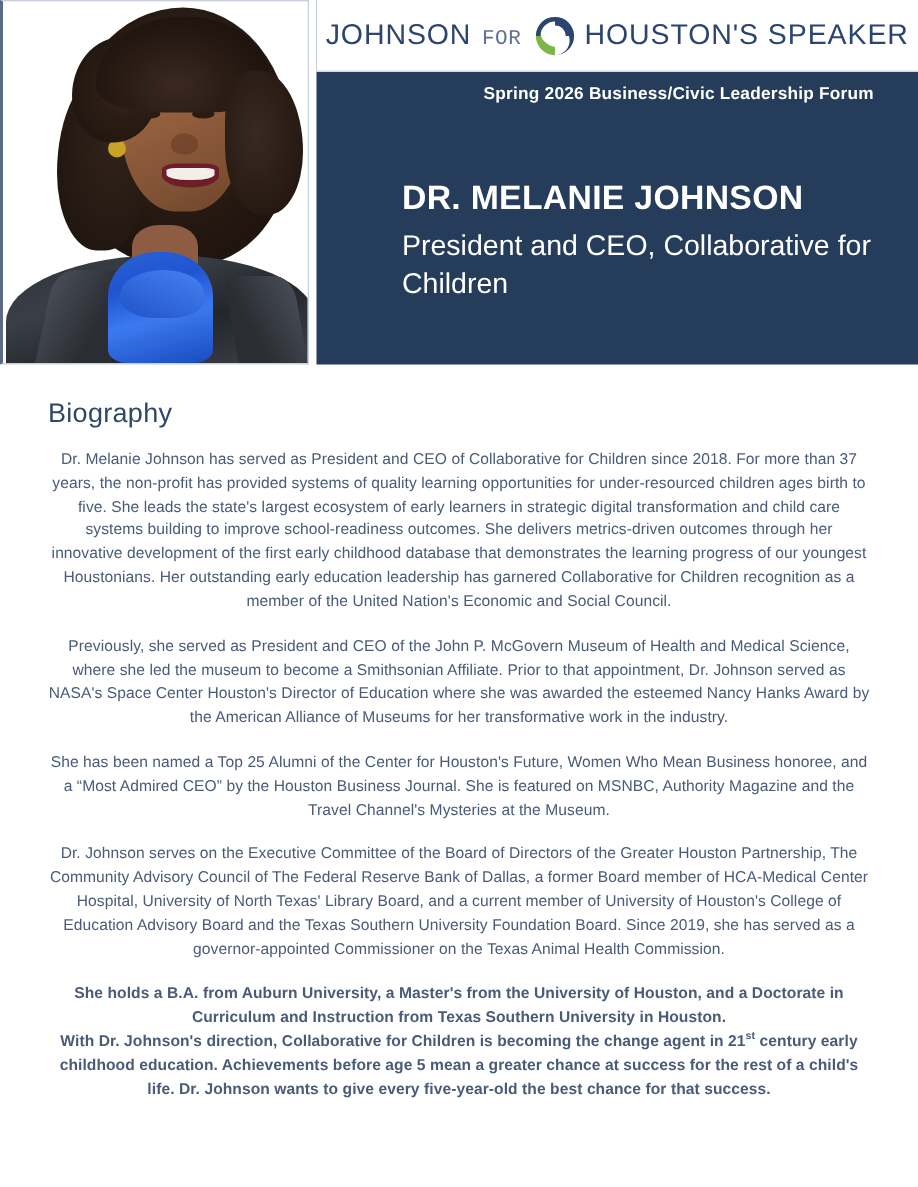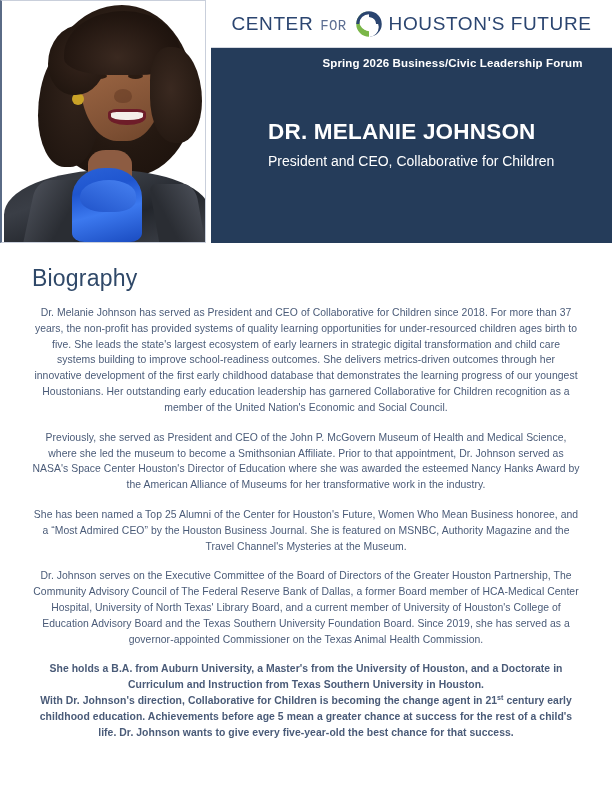--- a/index.html
+++ b/index.html
@@ -258,34 +258,34 @@
     font-size: 22.5px;
     font-weight: bold;
     letter-spacing: .2px;
     text-align: center;
   }
   .speaker-title {
     position: absolute;
     left: 57px; top: 152px;
     width: 330px;
     color: #ffffff;
-    font-size: 14px;
+    font-size: 19px;
     font-weight: 400;
     line-height: 1.33;
   }
 
   
   .bio {
     position: absolute;
     left: 0; top: 243px;
     width: 612px;
   }
   .bio-heading {
     margin: 22px 0 0 32px;
-    font-size: 23px;
+    font-size: 18px;
     font-weight: 400;
     color: #2f4868;
     letter-spacing: .2px;
   }
   .bio-body {
     margin: 13px 32px 0 32px;
   }
   .bio-body p {
     margin: 0 0 14px 0;
     font-size: 10.4px;
@@ -330,30 +330,30 @@
       <div class="p-curl-b"></div>
       <div class="p-hair-front"></div>
       <div class="p-curl-a"></div>
     </div>
   </div>
 
   <div class="navy-panel">
 
     <div class="logo-strip">
       <div class="logo-wrap">
-        <span class="logo-word">CENTER</span>
+        <span class="logo-word">JOHNSON</span>
         <span class="logo-for">FOR</span>
         <svg class="logo-mark" viewBox="0 0 40 40">
           <path d="M20 3 A17 17 0 0 1 20 37 A13 13 0 0 0 20 11 Z" fill="#2b4570"></path>
           <path d="M20 37 A17 17 0 0 1 20 3 A13 13 0 0 0 20 29 Z" fill="#7ab648"></path>
           <path d="M7 20 A13 13 0 0 1 20 7 L20 3 A17 17 0 0 0 3 20 Z" fill="#2b4570"></path>
           <circle cx="20" cy="20" r="9.5" fill="#ffffff"></circle>
           <path d="M20 10.5 A9.5 9.5 0 0 1 29.5 20 L33 20 A13 13 0 0 0 20 7 Z" fill="#2b4570"></path>
         </svg>
-        <span class="logo-word">HOUSTON'S FUTURE</span>
+        <span class="logo-word">HOUSTON'S SPEAKER</span>
       </div>
     </div>
 
     <div class="event-line">Spring 2026 Business/Civic Leadership Forum</div>
     <div class="speaker-name">DR. MELANIE JOHNSON</div>
     <div class="speaker-title">President and CEO, Collaborative for Children</div>
   </div>
 </div>
 
 <div class="bio">

